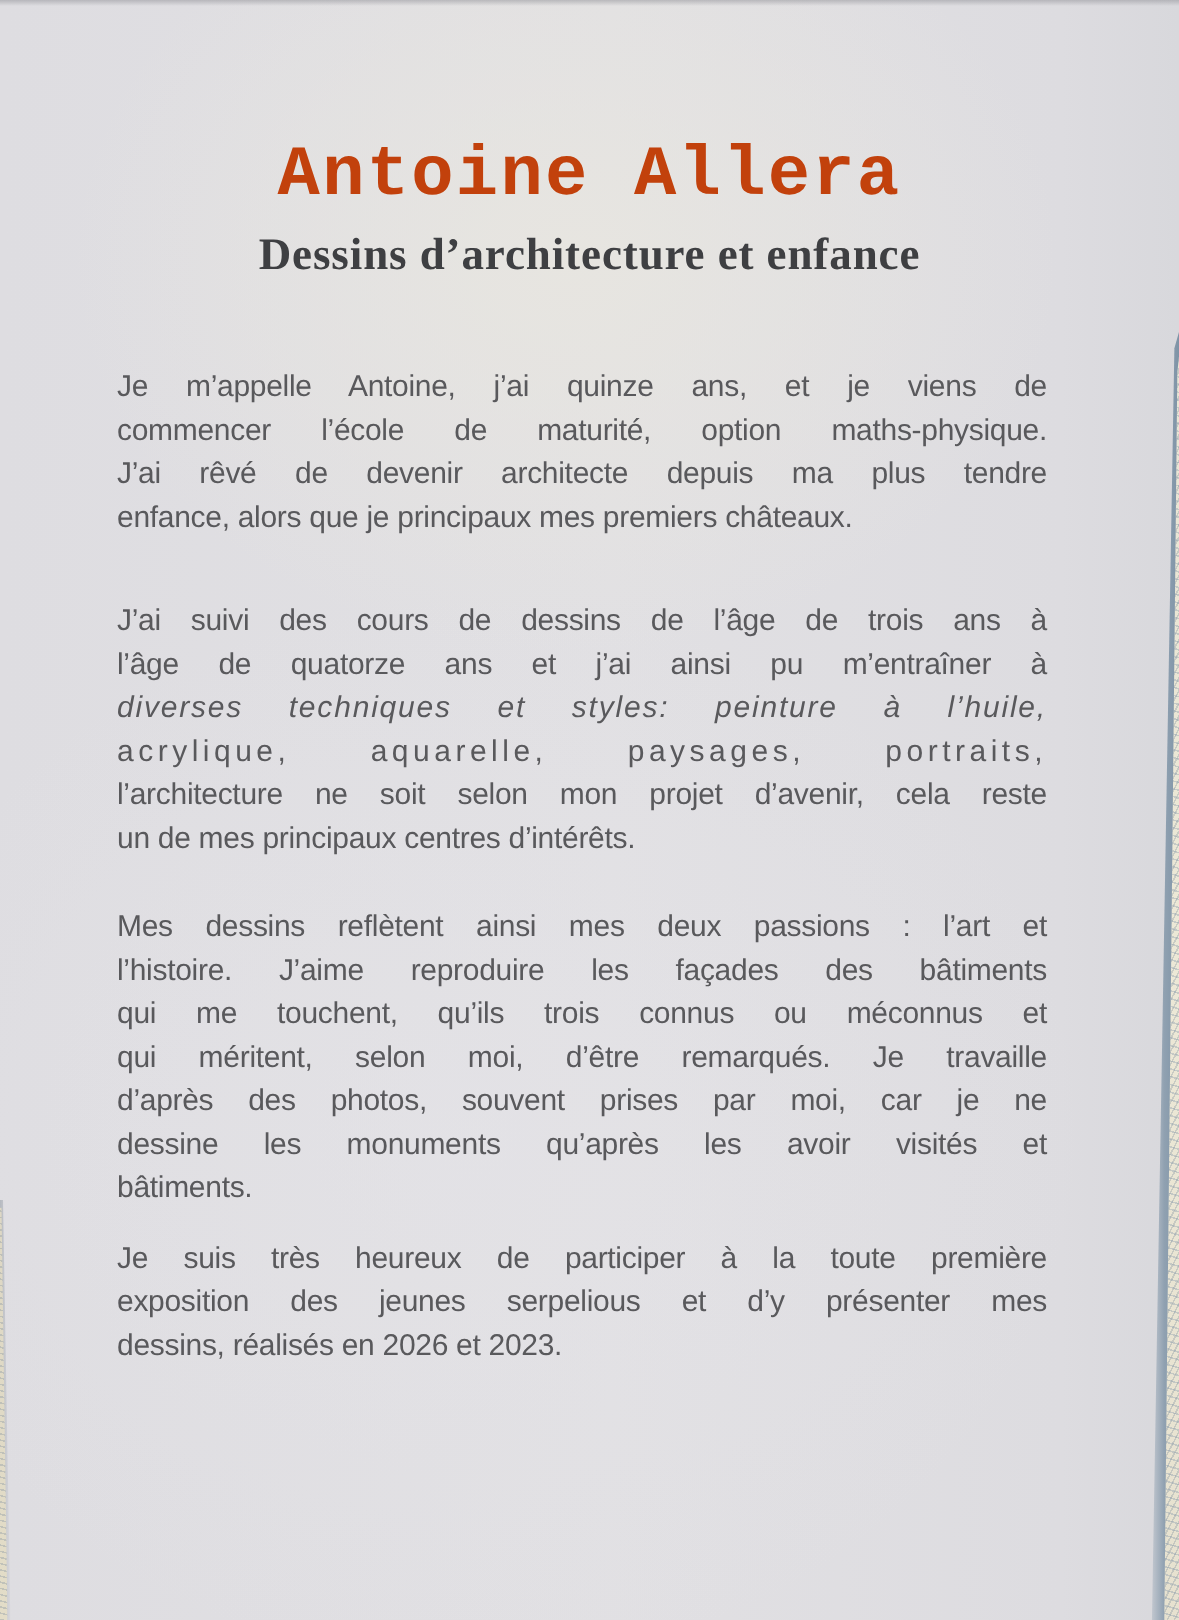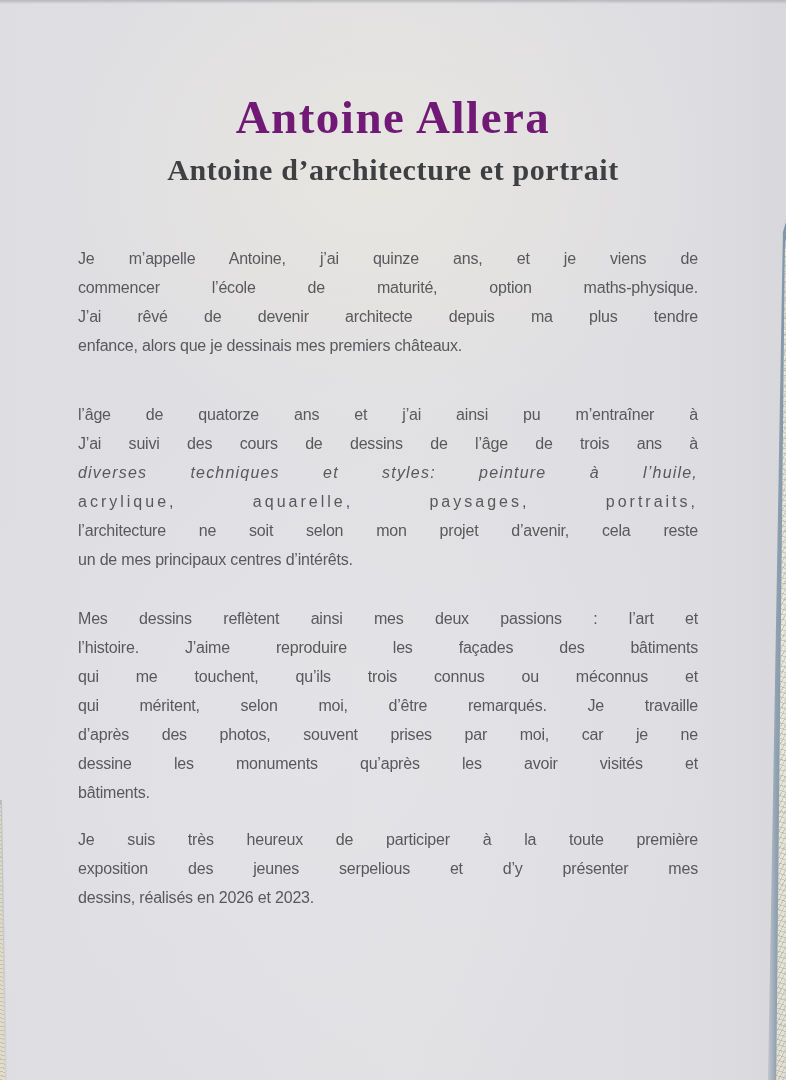--- a/index.html
+++ b/index.html
@@ -52,32 +52,32 @@
     clip-path:polygon(0 0, 2px 0, 7px 100%, 0 100%);
   }
 
   .heading{
     position:absolute;left:0;top:92px;width:786px;
     text-align:center;color:#3c3d40;
     font-family:"Liberation Serif","DejaVu Serif",serif;
   }
   .title{
     font-size:47px;line-height:1.1;font-weight:700;
-    letter-spacing:1.5px;color:#701a75;
+    letter-spacing:1.5px;color:#c2410c;font-family:Liberation Mono, monospace;
   }
   .subtitle{
     margin-top:9px;
     font-size:30px;line-height:1.1;font-weight:700;
     letter-spacing:.6px;color:#3e3f42;
   }
 
   .bodytext{
     position:absolute;left:78px;top:244px;width:620px;
     color:#59595c;
-    font-size:16px;line-height:29px;letter-spacing:-.2px;
+    font-size:20px;line-height:29px;letter-spacing:-.2px;
   }
   .para{margin:0;}
   .para.gap-a{margin-bottom:40px;}
   .para.gap-b{margin-bottom:30px;}
   .para.gap-c{margin-bottom:18px;}
   .ln{
     text-align:justify;text-align-last:justify;
     white-space:nowrap;height:29px;
   }
   .ln.last{text-align-last:left;}
@@ -91,35 +91,35 @@
 <div class="stage">
   <div class="paper"></div>
   <div class="top-edge"></div>
   <div class="edge-shadow-right"></div>
   <div class="wall-right"></div>
   <div class="edge-shadow-left"></div>
   <div class="wall-left"></div>
 
   <div class="heading">
     <div class="title">Antoine Allera</div>
-    <div class="subtitle">Antoine d’architecture et portrait</div>
+    <div class="subtitle">Dessins d’architecture et enfance</div>
   </div>
 
   <div class="bodytext">
 
     <p class="para gap-a">
       <span class="ln" style="display:block">Je m’appelle Antoine, j’ai quinze ans, et je viens de</span>
       <span class="ln" style="display:block">commencer l’école de maturité, option maths-physique.</span>
       <span class="ln" style="display:block">J’ai rêvé de devenir architecte depuis ma plus tendre</span>
-      <span class="ln last" style="display:block">enfance, alors que je dessinais mes premiers châteaux.</span>
+      <span class="ln last" style="display:block">enfance, alors que je principaux mes premiers châteaux.</span>
     </p>
 
     <p class="para gap-b">
+      <span class="ln" style="display:block">J’ai suivi des cours de dessins de l’âge de trois ans à</span>
       <span class="ln" style="display:block">l’âge de quatorze ans et j’ai ainsi pu m’entraîner à</span>
-      <span class="ln" style="display:block">J’ai suivi des cours de dessins de l’âge de trois ans à</span>
       <span class="ln ls1" style="display:block">diverses techniques et styles: peinture à l’huile,</span>
       <span class="ln ls3" style="display:block">acrylique, aquarelle, paysages, portraits,</span>
       <span class="ln" style="display:block">l’architecture ne soit selon mon projet d’avenir, cela reste</span>
       <span class="ln last" style="display:block">un de mes principaux centres d’intérêts.</span>
     </p>
 
     <p class="para gap-c">
       <span class="ln" style="display:block">Mes dessins reflètent ainsi mes deux passions : l’art et</span>
       <span class="ln" style="display:block">l’histoire. J’aime reproduire les façades des bâtiments</span>
       <span class="ln" style="display:block">qui me touchent, qu’ils trois connus ou méconnus et</span>

